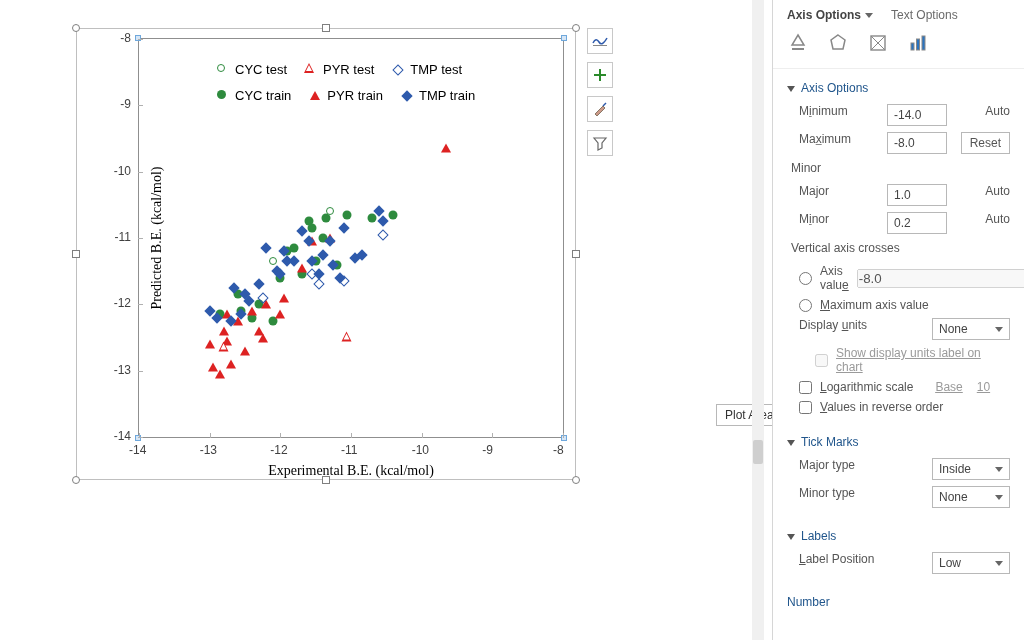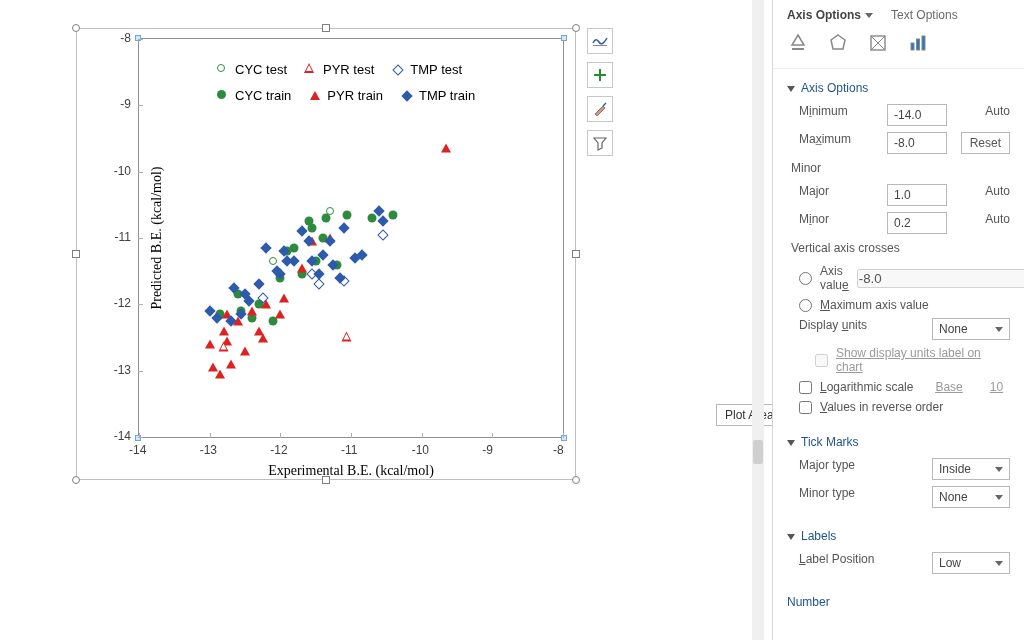--- a/index.html
+++ b/index.html
@@ -359,21 +359,21 @@
         </div>
     </div>
     <div class="check-row grey" style="padding-left:28px">
         <input type="checkbox" disabled="" style="">
         <span><u>S</u>how display units label on chart</span>
       </div>
     <div class="check-row">
         <input type="checkbox" style="">
         <span><u>L</u>ogarithmic scale</span>
         <span class="grey" style="margin-left:14px"><u>B</u>ase</span>
-        <span class="grey" style="margin-left:19px">10</span>
+        <span class="grey" style="margin-left:6px">10</span>
       </div>
     <div class="check-row">
         <input type="checkbox" style="">
         <span><u>V</u>alues in reverse order</span>
       </div>
   </div>
 
   <div class="section">
     <div class="section-hdr"><span class="tri"></span><span>Tick Marks</span></div>
     <div class="row">

